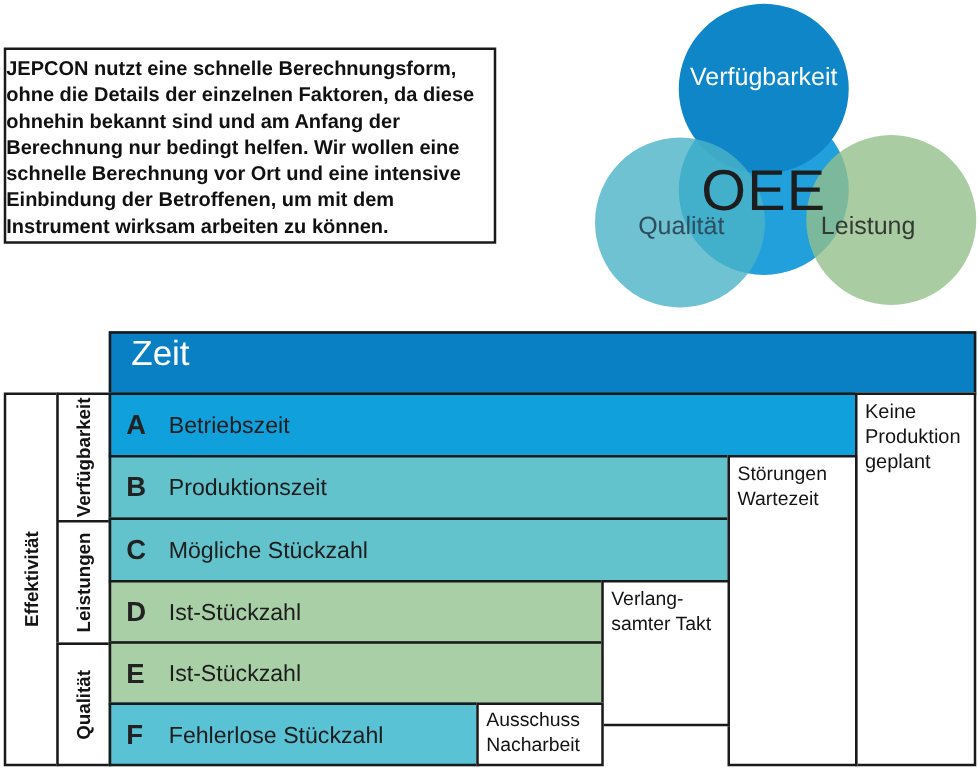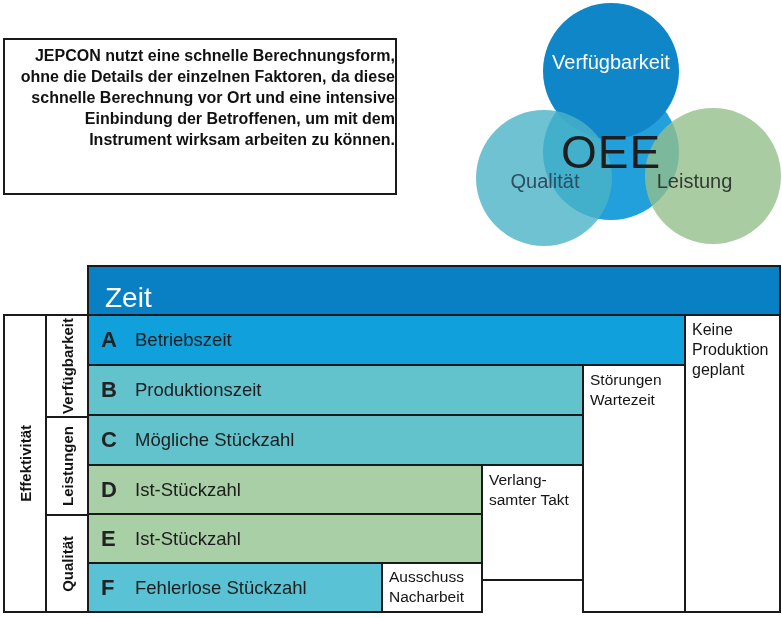--- a/index.html
+++ b/index.html
@@ -5,40 +5,40 @@
   html, body { margin: 0; padding: 0; background: #ffffff; }
   .page {
     position: relative; width: 782px; height: 618px; overflow: hidden;
     background: #ffffff; font-family: "Liberation Sans", sans-serif; color: #161616;
   }
   .abs { position: absolute; box-sizing: border-box; }
   .bordered { border: 2px solid #1a1a1a; }
 
   
   .note-box { left: 3px; top: 38px; width: 394px; height: 157px; background: #fff;
-              text-align: right; font-weight: bold; font-size: 16px; line-height: 21px;
+              text-align: left; font-weight: bold; font-size: 16px; line-height: 21px;
               padding-top: 5px; color: #111; }
   .note-line { white-space: nowrap; }
 
   
   .venn { left: 470px; top: 0; width: 312px; height: 252px; }
   .vcircle { position: absolute; width: 136px; height: 136px; border-radius: 50%; }
   .c-center { left: 73px; top: 84px;  z-index: 1; }
   .c-top    { left: 73px; top: 3px;   z-index: 2; }
   .c-left   { left: 6px;  top: 110px; z-index: 3; opacity: 0.8; }
   .c-right  { left: 175px; top: 108px; z-index: 3; opacity: 0.8; }
   .vlabel { position: absolute; z-index: 5; text-align: center; }
   .l-top    { left: 73px; top: 51px;  width: 136px; color: #fff; font-size: 20px; }
   .l-center { left: 73px; top: 125px; width: 136px; font-size: 46px; color: #1d1d1d; letter-spacing: 1px; }
   .l-left   { left: 15px; top: 170px; width: 120px; font-size: 20px; color: #2e4d5f; }
   .l-right  { left: 172px; top: 170px; width: 105px; font-size: 20px; color: #333a33; }
 
   
   .zeit { left: 87px; top: 265px; width: 694px; height: 51px;
-          display: flex; align-items: flex-end; padding-left: 16px;
+          display: flex; align-items: flex-start; padding-left: 16px;
           color: #ffffff; font-size: 28px; }
   .bar { display: flex; align-items: center; }
   .bar .letter { font-weight: bold; font-size: 22px; margin-left: 12px; width: 25px; color: #222; }
   .bar .rlabel { font-size: 18.5px; margin-left: 9px; color: #1d1d1d; }
   .row-a { left: 87px; top: 314px; width: 599px; height: 52px; }
   .row-b { left: 87px; top: 364px; width: 497px; height: 52px; }
   .row-c { left: 87px; top: 414px; width: 497px; height: 52px; }
   .row-d { left: 87px; top: 464px; width: 396px; height: 51px; }
   .row-e { left: 87px; top: 513px; width: 396px; height: 51px; }
   .row-f { left: 87px; top: 562px; width: 296px; height: 51px; }
@@ -59,20 +59,22 @@
   .side-qua { left: 45px; top: 514px; width: 44px; height: 99px; }
 </style>
 </head>
 <body>
 
 <div class="page">
 
   <div class="abs bordered note-box">
     <div class="note-line">JEPCON nutzt eine schnelle Berechnungsform,</div>
     <div class="note-line">ohne die Details der einzelnen Faktoren, da diese</div>
+    <div class="note-line">ohnehin bekannt sind und am Anfang der</div>
+    <div class="note-line">Berechnung nur bedingt helfen. Wir wollen eine</div>
     <div class="note-line">schnelle Berechnung vor Ort und eine intensive</div>
     <div class="note-line">Einbindung der Betroffenen, um mit dem</div>
     <div class="note-line">Instrument wirksam arbeiten zu können.</div>
   </div>
 
   <div class="abs venn">
     <div class="vcircle c-center" style="background-color: rgb(33, 160, 220);"></div>
     <div class="vcircle c-top" style="background-color: rgb(14, 134, 200);"></div>
     <div class="vcircle c-left" style="background-color: rgb(75, 179, 199);"></div>
     <div class="vcircle c-right" style="background-color: rgb(147, 191, 140);"></div>

